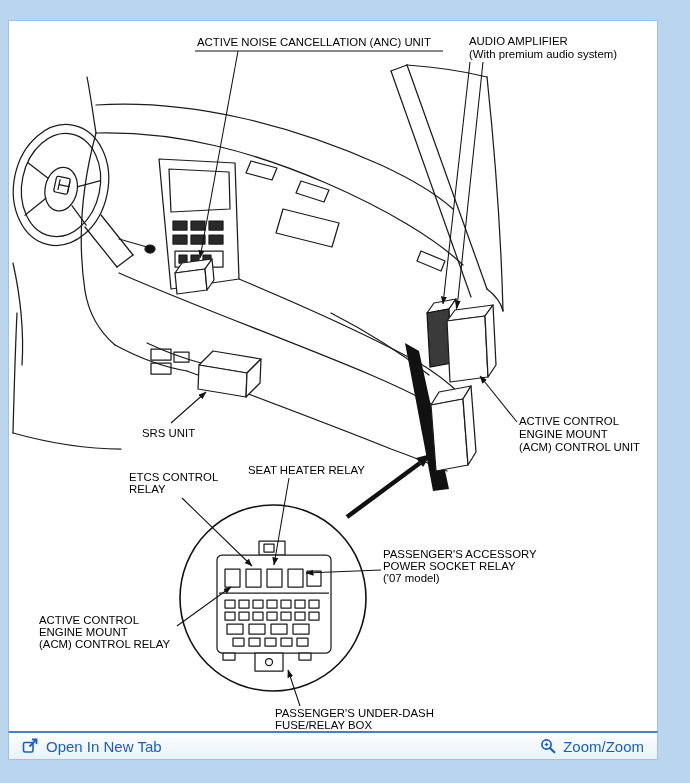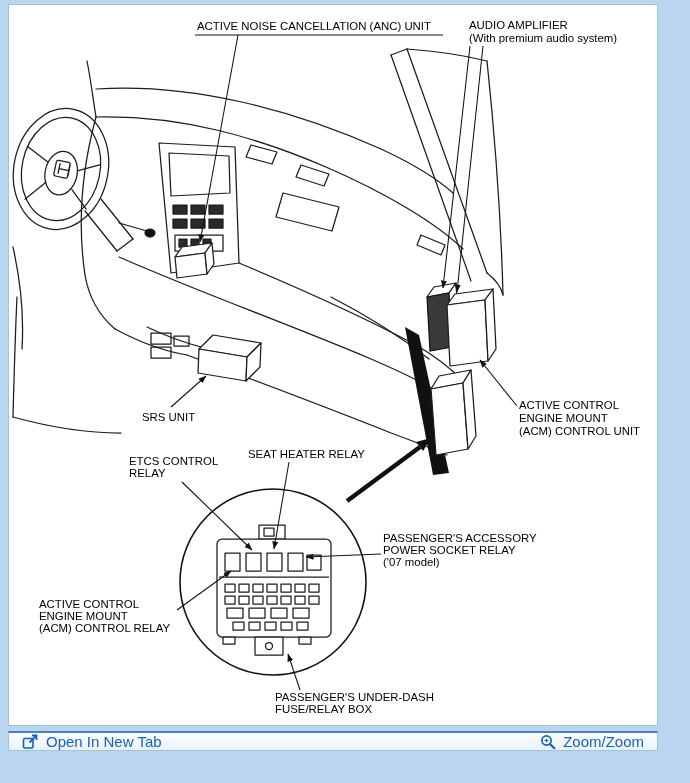--- a/index.html
+++ b/index.html
@@ -1,21 +1,21 @@
 <!DOCTYPE html>
 <html><head>
 <meta charset="utf-8">
 <style>
   html,body{margin:0;padding:0;background:#e8eef4;}
   .page{position:relative;width:690px;height:783px;background:#b9d6ee;overflow:hidden;
         font-family:"Liberation Sans",sans-serif;}
-  .content{position:absolute;left:8px;top:4px;width:650px;height:722px;background:#ffffff;
+  .content{position:absolute;left:8px;top:20px;width:650px;height:722px;background:#ffffff;
            border:1px solid #9ec2e2;box-sizing:border-box;}
   .content svg{display:block;}
-  .toolbar{position:absolute;left:8px;top:731px;width:650px;height:20px;box-sizing:border-box;
+  .toolbar{position:absolute;left:8px;top:731px;width:650px;height:29px;box-sizing:border-box;
            background:linear-gradient(#fdfeff,#e9f2fa);
            border:1px solid #9ec2e2;border-top:2px solid #4a80bd;
            display:flex;align-items:center;justify-content:space-between;padding:0 13px;}
   .link{display:inline-flex;align-items:center;gap:7px;color:#1660c0;font-size:15px;
         text-decoration:none;cursor:pointer;}
   .link .icon{display:inline-flex;align-items:center;}
   svg text{font-family:"Liberation Sans",sans-serif;font-size:11.4px;fill:#000;}
   .ln{fill:none;stroke:#1c1c1c;stroke-width:1.25;stroke-linecap:round;stroke-linejoin:round;}
   .fillw{fill:#ffffff;stroke:#1c1c1c;stroke-width:1.25;stroke-linejoin:round;}
   .lead{fill:none;stroke:#111111;stroke-width:1.05;}

